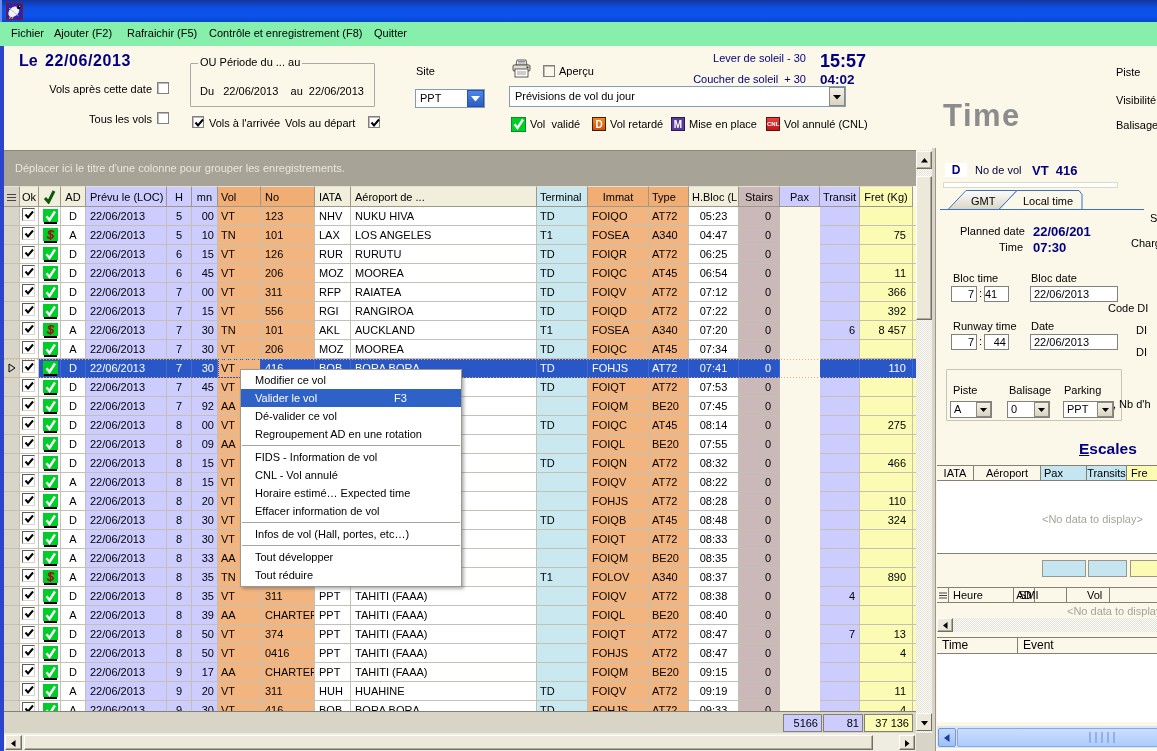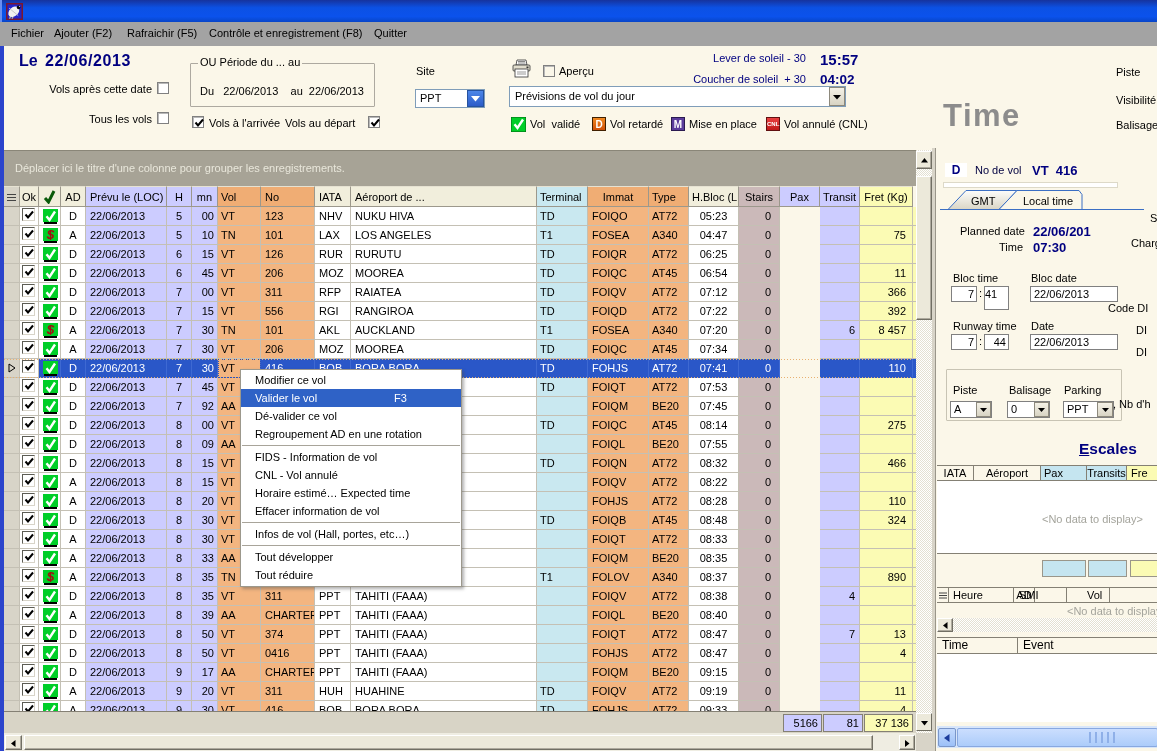--- a/index.html
+++ b/index.html
@@ -2,21 +2,21 @@
 <html><head><meta charset="utf-8"><title>PPT</title>
 <style>
 html,body{margin:0;padding:0}
 #app{position:relative;width:1157px;height:751px;background:#FBF7E9;font-family:"Liberation Sans",sans-serif;overflow:hidden;color:#000}
 #app *{box-sizing:border-box}
 .abs{position:absolute}
 
 #title{position:absolute;left:0;top:0;width:1157px;height:22px;background:linear-gradient(180deg,#16339E 0%,#0C51E4 35%,#0B52EC 75%,#0845C8 100%)}
 #title .txt{position:absolute;left:27px;top:5px;font-size:12.5px;font-weight:bold;color:#fff;text-shadow:1px 1px 1px #09207a;letter-spacing:.2px;white-space:nowrap}
 
-#menubar{position:absolute;left:0;top:22px;width:1157px;height:32px;background:#a3a3a3;border-bottom:4px solid #ef4444;font-size:11px}
+#menubar{position:absolute;left:0;top:22px;width:1157px;height:32px;background:#86efac;border-bottom:4px solid #ef4444;font-size:11px}
 #menubar b{position:absolute;top:5px;font-weight:400;white-space:nowrap}
 
 #form{position:absolute;left:0;top:46px;width:1157px;height:104px;background:#FBF7E9;font-size:11px}
 .navy{color:#000080}
 .lab{position:absolute;white-space:nowrap}
 .cbx{position:absolute;width:12px;height:12px;background:#fff;border:1px solid #808080;box-shadow:inset 1px 1px 0 #b8b8b8}
 .fld{position:absolute;background:#fff;border:1px solid #7F9DB9;font-size:11px;white-space:nowrap;overflow:hidden}
 .grp{position:absolute;border:1px solid #ADA9A0;border-radius:1px}
 .cbtn{position:absolute;background:linear-gradient(180deg,#f4f1e6,#d8d4c4);border:1px solid #8D897C;text-align:center;color:#000}
 #blueedge{position:absolute;left:0;top:46px;width:4px;height:705px;background:#2B44CC}
@@ -138,21 +138,21 @@
       </svg>
  <span class="cbx" style="left:543px;top:19px;background:#FBF7E9"></span>
  <span class="lab" style="left:559px;top:19px">Aperçu</span>
  <div class="fld" style="left:509px;top:40px;width:337px;height:21px;line-height:19px;padding-left:5px">Prévisions de vol du jour</div>
  <div class="cbtn" style="left:829px;top:41px;width:16px;height:19px">
         <svg class="arrow" style="margin-top:7px" width="8" height="5" viewBox="0 0 8 5">
           <path d="M0 0h8L4 4.5z" fill="#000"></path>
         </svg>
       </div>
  <span class="lab navy" style="right:351px;top:6px;font-size:11px">Lever de soleil - 30</span>
- <span class="lab navy" style="left:820px;top:5px;font-weight:bold;font-size:15px">15:57</span>
+ <span class="lab navy" style="left:820px;top:5px;font-weight:bold;font-size:18px">15:57</span>
  <span class="lab navy" style="right:351px;top:27px;font-size:11px">Coucher de soleil&nbsp; + 30</span>
  <span class="lab navy" style="left:820px;top:26px;font-weight:bold;font-size:13.5px">04:02</span>
 
  <span class="abs" style="left:511px;top:71px;width:15px;height:15px"><svg width="15" height="15" viewBox="0 0 15 15">
           <rect width="15" height="15" fill="#00CE28" stroke="#006010"></rect>
           <path d="M3.5 7.2l3 3.8L12 2.5" stroke="#fff" stroke-width="2.4" fill="none"></path>
         </svg></span>
  <span class="lab" style="left:530px;top:72px">Vol&nbsp; validé</span>
  <span class="abs" style="left:592px;top:71px;width:14px;height:14px;background:linear-gradient(180deg,#F08820,#D05008);border:1px solid #402000;color:#fff;font-size:10px;font-weight:bold;text-align:center;line-height:13px">D</span>
  <span class="lab" style="left:610px;top:72px">Vol retardé</span>
@@ -1187,21 +1187,21 @@
  <span class="lab" style="left:24px;top:77px">Planned date</span>
  <span class="lab navy" style="left:97px;top:76px;font-weight:bold;font-size:13px">22/06/201</span>
  <span class="lab" style="left:63px;top:93px">Time</span>
  <span class="lab navy" style="left:97px;top:92px;font-weight:bold;font-size:13px">07:30</span>
  <span class="lab" style="left:214px;top:64px">S</span>
  <span class="lab" style="left:195px;top:89px">Charg</span>
  <span class="lab" style="left:17px;top:124px">Bloc time</span>
  <span class="lab" style="left:95px;top:124px">Bloc date</span>
  <div class="inp" style="left:15px;top:138px;width:26px;height:16px;text-align:right;padding-right:2px">7</div>
  <span class="lab" style="left:43px;top:139px">:</span>
- <div class="inp" style="left:48px;top:138px;width:25px;height:24px;text-align:center;padding-right:13px">41</div>
+ <div class="inp" style="left:48px;top:138px;width:25px;height:16px;text-align:center;padding-right:13px">41</div>
  <div class="inp" style="left:94px;top:138px;width:88px;height:16px;padding-left:3px">22/06/2013</div>
  <span class="lab" style="left:17px;top:172px">Runway time</span>
  <span class="lab" style="left:95px;top:172px">Date</span>
  <div class="inp" style="left:15px;top:186px;width:26px;height:16px;text-align:right;padding-right:2px">7</div>
  <span class="lab" style="left:43px;top:187px">:</span>
  <div class="inp" style="left:48px;top:186px;width:25px;height:16px;text-align:right;padding-right:2px">44</div>
  <div class="inp" style="left:94px;top:186px;width:88px;height:16px;padding-left:3px">22/06/2013</div>
  <span class="lab" style="left:172px;top:154px">Code DI</span>
  <span class="lab" style="left:200px;top:176px">DI</span>
  <span class="lab" style="left:200px;top:198px">DI</span>

